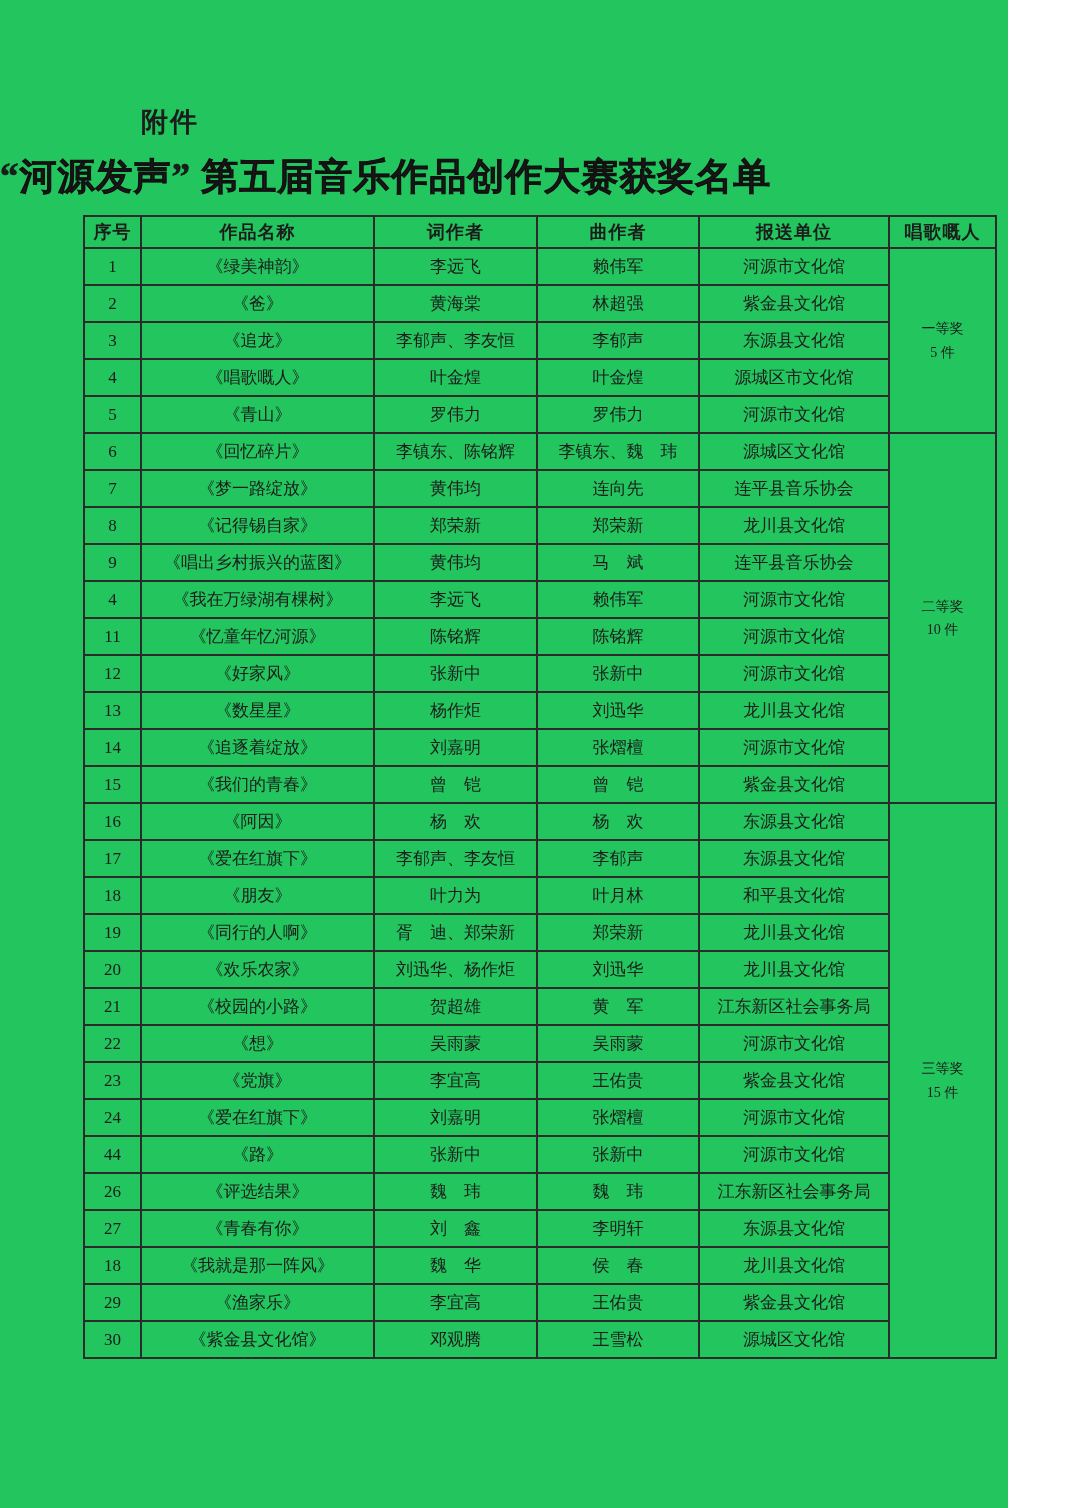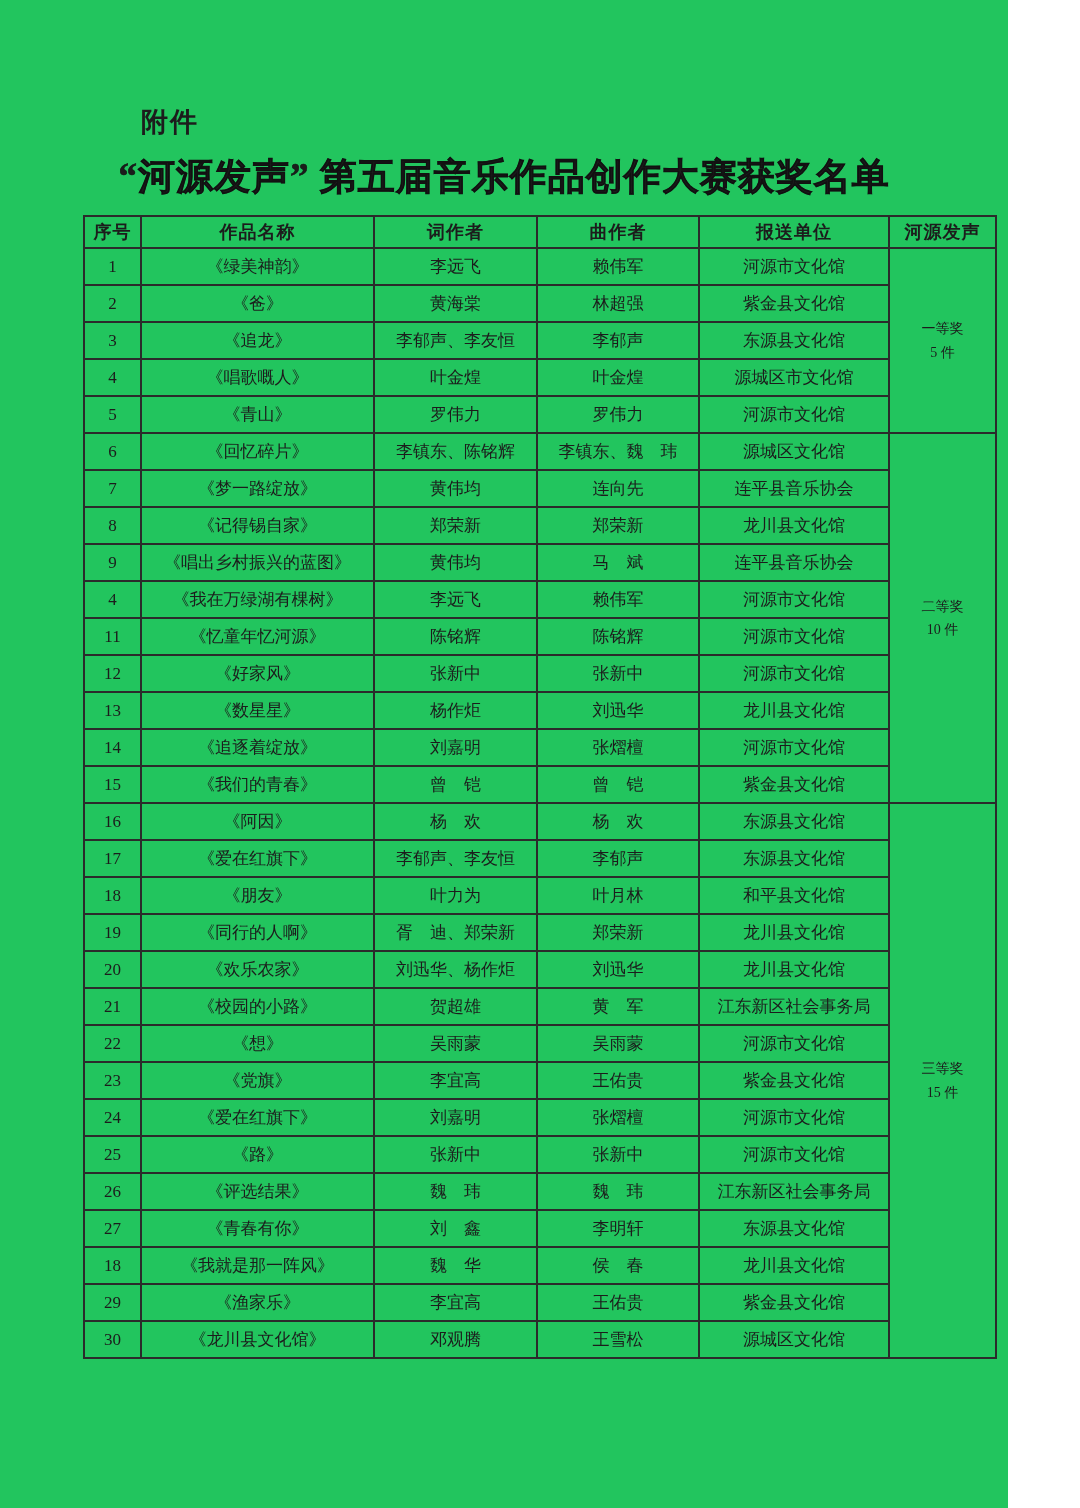--- a/index.html
+++ b/index.html
@@ -23,21 +23,20 @@
     font-family: "Liberation Sans", "DejaVu Sans", sans-serif;
     font-weight: 700;
     font-size: 27px;
     letter-spacing: 2px;
   }
   .doc-title {
     position: absolute;
     left: 0;
     right: 0;
     top: 152px;
-    text-align: center;
     font-weight: 900;
     font-size: 37px;
     letter-spacing: 1px;
     font-family: "Liberation Serif", "DejaVu Serif", serif;
     -webkit-text-stroke: 0.6px #111;
   }
   table.awards-table {
     position: absolute;
     left: 83px;
     top: 215px;
@@ -90,21 +89,21 @@
       <col style="width:190px">
       <col style="width:107px">
     </colgroup>
     <thead>
       <tr>
         <th>序号</th>
         <th>作品名称</th>
         <th>词作者</th>
         <th>曲作者</th>
         <th>报送单位</th>
-        <th>河源发声</th>
+        <th>唱歌嘅人</th>
       </tr>
     </thead>
     <tbody>
         <tr>
           <td>1</td>
           <td>《绿美神韵》</td>
           <td>李远飞</td>
           <td>赖伟军</td>
           <td>河源市文化馆</td>
           <td rowspan="5" class="award">
@@ -275,21 +274,21 @@
           <td>紫金县文化馆</td>
         </tr>
         <tr>
           <td>24</td>
           <td>《爱在红旗下》</td>
           <td>刘嘉明</td>
           <td>张熠檀</td>
           <td>河源市文化馆</td>
         </tr>
         <tr>
-          <td>25</td>
+          <td>44</td>
           <td>《路》</td>
           <td>张新中</td>
           <td>张新中</td>
           <td>河源市文化馆</td>
         </tr>
         <tr>
           <td>26</td>
           <td>《评选结果》</td>
           <td>魏　玮</td>
           <td>魏　玮</td>
@@ -311,21 +310,21 @@
         </tr>
         <tr>
           <td>29</td>
           <td>《渔家乐》</td>
           <td>李宜高</td>
           <td>王佑贵</td>
           <td>紫金县文化馆</td>
         </tr>
         <tr>
           <td>30</td>
-          <td>《龙川县文化馆》</td>
+          <td>《紫金县文化馆》</td>
           <td>邓观腾</td>
           <td>王雪松</td>
           <td>源城区文化馆</td>
         </tr>
       </tbody>
   </table>
 
 </div>
 
 </body></html>

